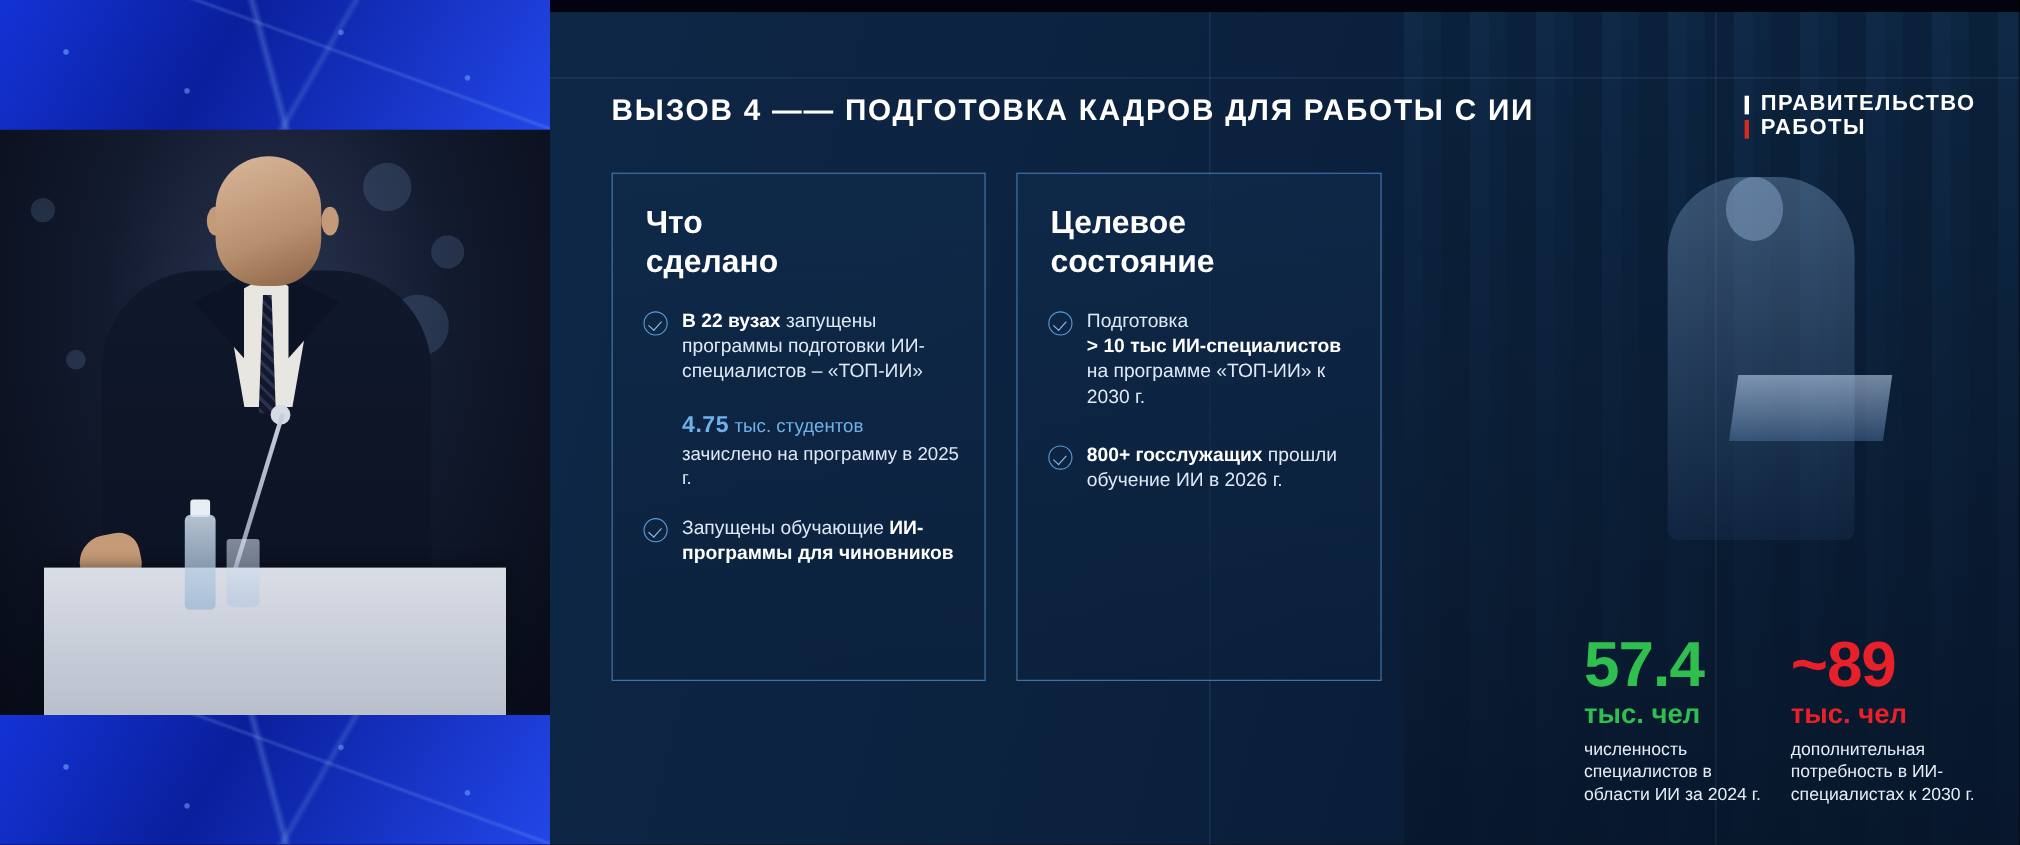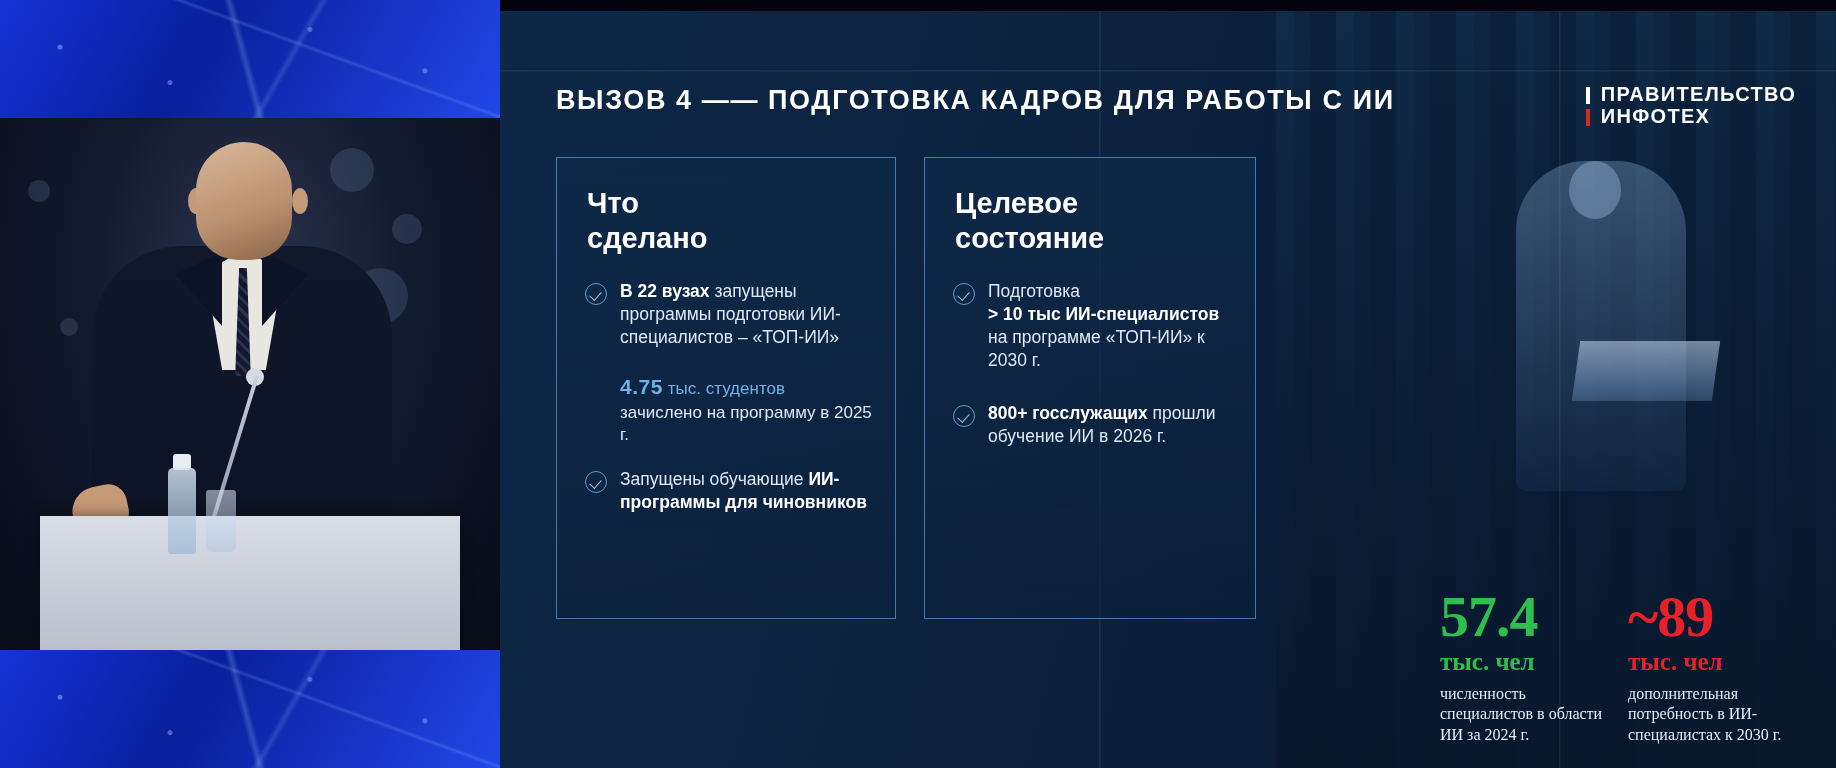--- a/index.html
+++ b/index.html
@@ -213,21 +213,21 @@
   .btext { font-size: 17.5px; line-height: 1.32; color: #dfe9f5; }
   .btext b { color: #ffffff; font-weight: 700; }
   .stat-line { margin-top: 2px; }
   .stat-num {
     font-size: 21px; font-weight: 700; color: #6fb2ea; letter-spacing: .5px;
   }
   .stat-unit { font-size: 17px; color: #6fb2ea; }
   .stat-sub { font-size: 17px; color: #dfe9f5; line-height: 1.3; margin-top: 1px; }
 
   
-  .kpi { position: absolute; bottom: 34px; font-family: Liberation Serif, serif; }
+  .kpi { position: absolute; bottom: 46px; }
   #kpi-1 { left: 940px; width: 170px; }
   #kpi-2 { left: 1128px; width: 180px; }
   .kpi-value { font-size: 58px; font-weight: 700; line-height: 1; letter-spacing: -1px; }
   .kpi-unit { font-size: 25px; font-weight: 700; line-height: 1.1; margin-top: 2px; }
   .kpi-desc { font-size: 16px; color: #e6eef8; line-height: 1.28; margin-top: 8px; }
   .green { color: #2fbf4f; }
   .red { color: #e8202a; }
 </style>
 </head>
 <body>
@@ -278,21 +278,21 @@
 
     <div id="slide-title">ВЫЗОВ 4 —— ПОДГОТОВКА КАДРОВ ДЛЯ РАБОТЫ С ИИ</div>
 
     <div id="gov-logo">
       <div class="gov-bars">
         <div class="gov-bar white"></div>
         <div class="gov-bar red"></div>
       </div>
       <div class="gov-text">
         <span>ПРАВИТЕЛЬСТВО</span>
-        <span>ИНФОТЕХ</span>
+        <span>РАБОТЫ</span>
       </div>
     </div>
 
     <div id="card-done" class="card">
       <div class="card-title">
         <div>Что</div>
         <div>сделано</div>
       </div>
       <div class="bullets">
 

